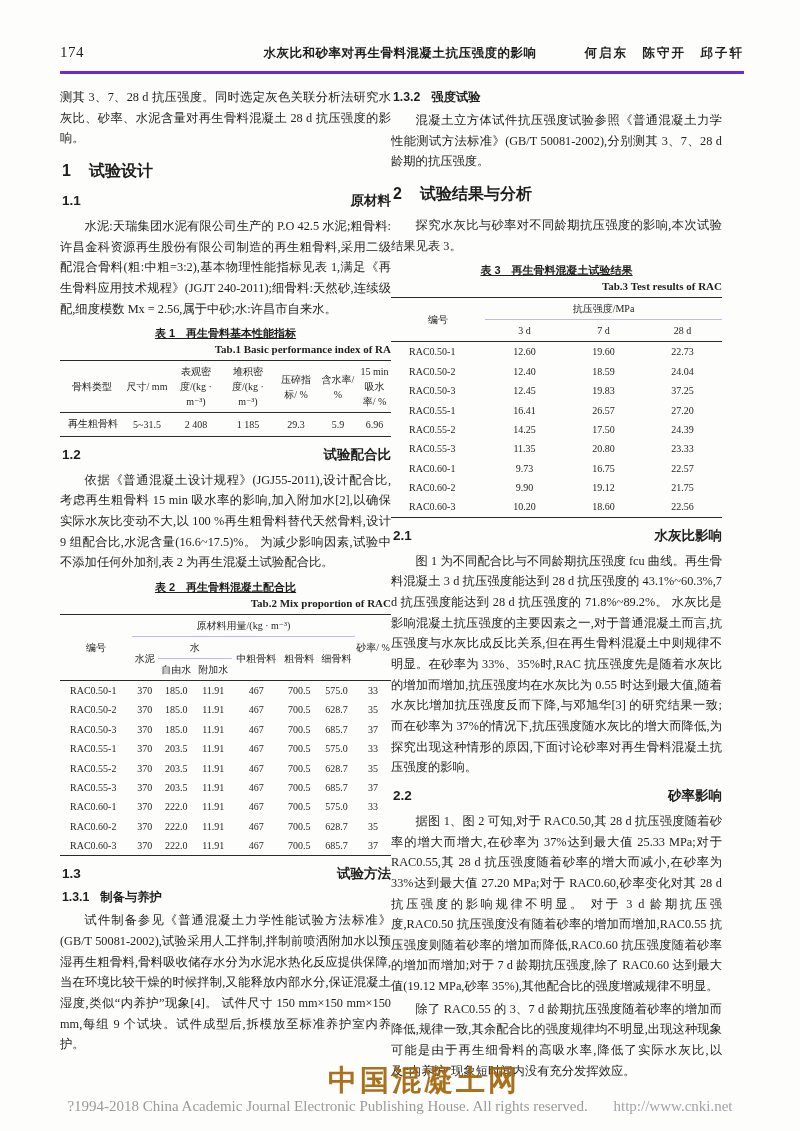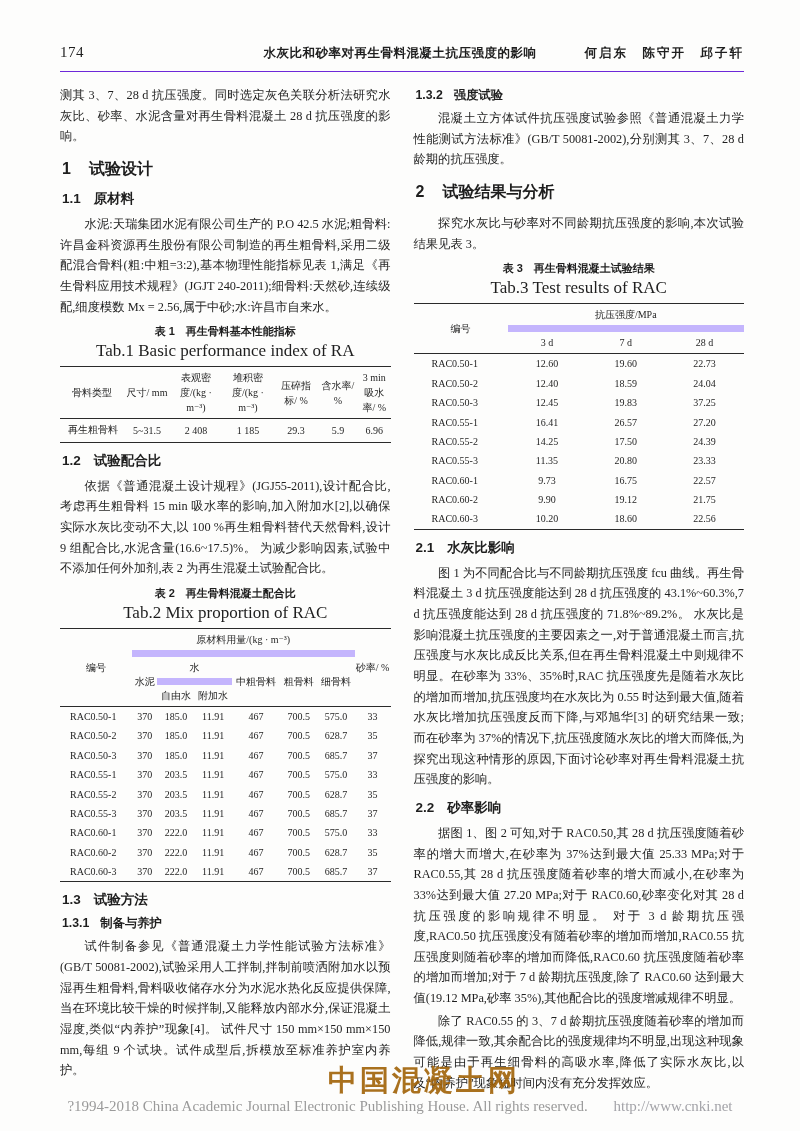--- a/index.html
+++ b/index.html
@@ -4,49 +4,49 @@
 <style>
   html,body{margin:0;padding:0;background:#e9e8e6;}
   .page{
     position:relative;width:800px;height:1131px;margin:0 auto;
     background:#fdfdfc;box-sizing:border-box;
     padding:44px 56px 0 60px;
     font-family:"Liberation Serif","DejaVu Serif",serif;
     color:#1e1e1e;overflow:hidden;
   }
   
-  .pagehead{display:flex;align-items:baseline;border-bottom:1px solid #6d28d9;padding-bottom:9px;}
+  .pagehead{display:flex;align-items:baseline;border-bottom:3px solid #6d28d9;padding-bottom:9px;}
   .pageno{font-size:15px;letter-spacing:.5px;}
   .runblock{margin-left:auto;display:flex;align-items:baseline;gap:48px;}
   .runtitle{font-family:"Liberation Sans","DejaVu Sans",sans-serif;font-weight:700;font-size:12.5px;letter-spacing:.5px;}
   .authors{font-family:"Liberation Sans","DejaVu Sans",sans-serif;font-weight:700;font-size:12.5px;letter-spacing:2px;}
   
-  .cols{display:flex;gap:23px;margin-top:13px;}
+  .cols{display:flex;margin-top:13px;}
   .col{width:331px;box-sizing:border-box;}
   p.body{font-size:12.3px;line-height:1.68;text-align:justify;margin:0 0 2px 0;text-indent:2em;}
   p.cont{text-indent:0;}
   
   .h1{display:flex;gap:18px;align-items:baseline;font-family:"Liberation Sans","DejaVu Sans",sans-serif;
       font-weight:700;font-size:16px;margin:12px 0 10px 2px;}
   .h2{display:flex;gap:13px;align-items:baseline;font-family:"Liberation Sans","DejaVu Sans",sans-serif;
-      font-weight:700;font-size:13.5px;margin:9px 0 6px 2px;}
+      font-weight:700;font-size:13.5px;margin:9px 0 6px 2px;justify-content:space-between;}
   .h3{display:flex;gap:11px;align-items:baseline;font-family:"Liberation Sans","DejaVu Sans",sans-serif;
       font-weight:700;font-size:12.3px;margin:6px 0 4px 2px;}
   
   .cap-cn{text-align:center;font-family:"Liberation Sans","DejaVu Sans",sans-serif;font-weight:700;
-      font-size:11px;margin:7px 0 2px 0;}
-  .cap-en{text-align:center;font-weight:400;font-size:17px;margin:2px 0 5px 0;}
+      font-size:11px;margin:7px 0 2px 0;text-decoration:underline;}
+  .cap-en{text-align:right;font-weight:700;font-size:11px;margin:2px 0 5px 0;}
   
   table.tbl{width:100%;border-collapse:collapse;font-size:10px;text-align:center;
       border-top:1.6px solid #2a2a2a;margin-bottom:4px;}
   table.tbl thead{border-bottom:1px solid #2a2a2a;}
   table.tbl tbody{border-bottom:1.6px solid #2a2a2a;}
   table.tbl th{font-weight:400;padding:3px 1px;vertical-align:middle;line-height:1.5;}
   table.tbl td{padding:4.2px 1px;vertical-align:middle;}
-  th.grp{border-bottom:7px solid #c4b5fd;}
+  th.grp{border-bottom:1px solid #c4b5fd;}
   
   .tbl1 th:nth-child(1){width:62px;} .tbl1 th:nth-child(2){width:44px;}
   .tbl1 th:nth-child(3){width:50px;} .tbl1 th:nth-child(4){width:50px;}
   .tbl1 th:nth-child(5){width:42px;} .tbl1 th:nth-child(6){width:38px;}
   .tbl1 td:first-child{text-align:left;padding-left:8px;}
   
   .tbl2 .c-id{width:70px;} .tbl2 .c-sand{width:34px;}
   .tbl2 td:first-child{text-align:left;padding-left:10px;}
   .tbl2 td{padding:4.6px 1px;}
   
@@ -97,21 +97,21 @@
 
       <table class="tbl tbl1">
         <thead>
           <tr>
             <th>骨料类型</th>
             <th>尺寸/ mm</th>
             <th>表观密度/(kg · m⁻³)</th>
             <th>堆积密度/(kg · m⁻³)</th>
             <th>压碎指标/ %</th>
             <th>含水率/ %</th>
-            <th>3 min 吸水率/ %</th>
+            <th>15 min 吸水率/ %</th>
           </tr>
         </thead>
         <tbody>
             <tr>
               <td>再生粗骨料</td>
               <td>5~31.5</td>
               <td>2 408</td>
               <td>1 185</td>
               <td>29.3</td>
               <td>5.9</td>

